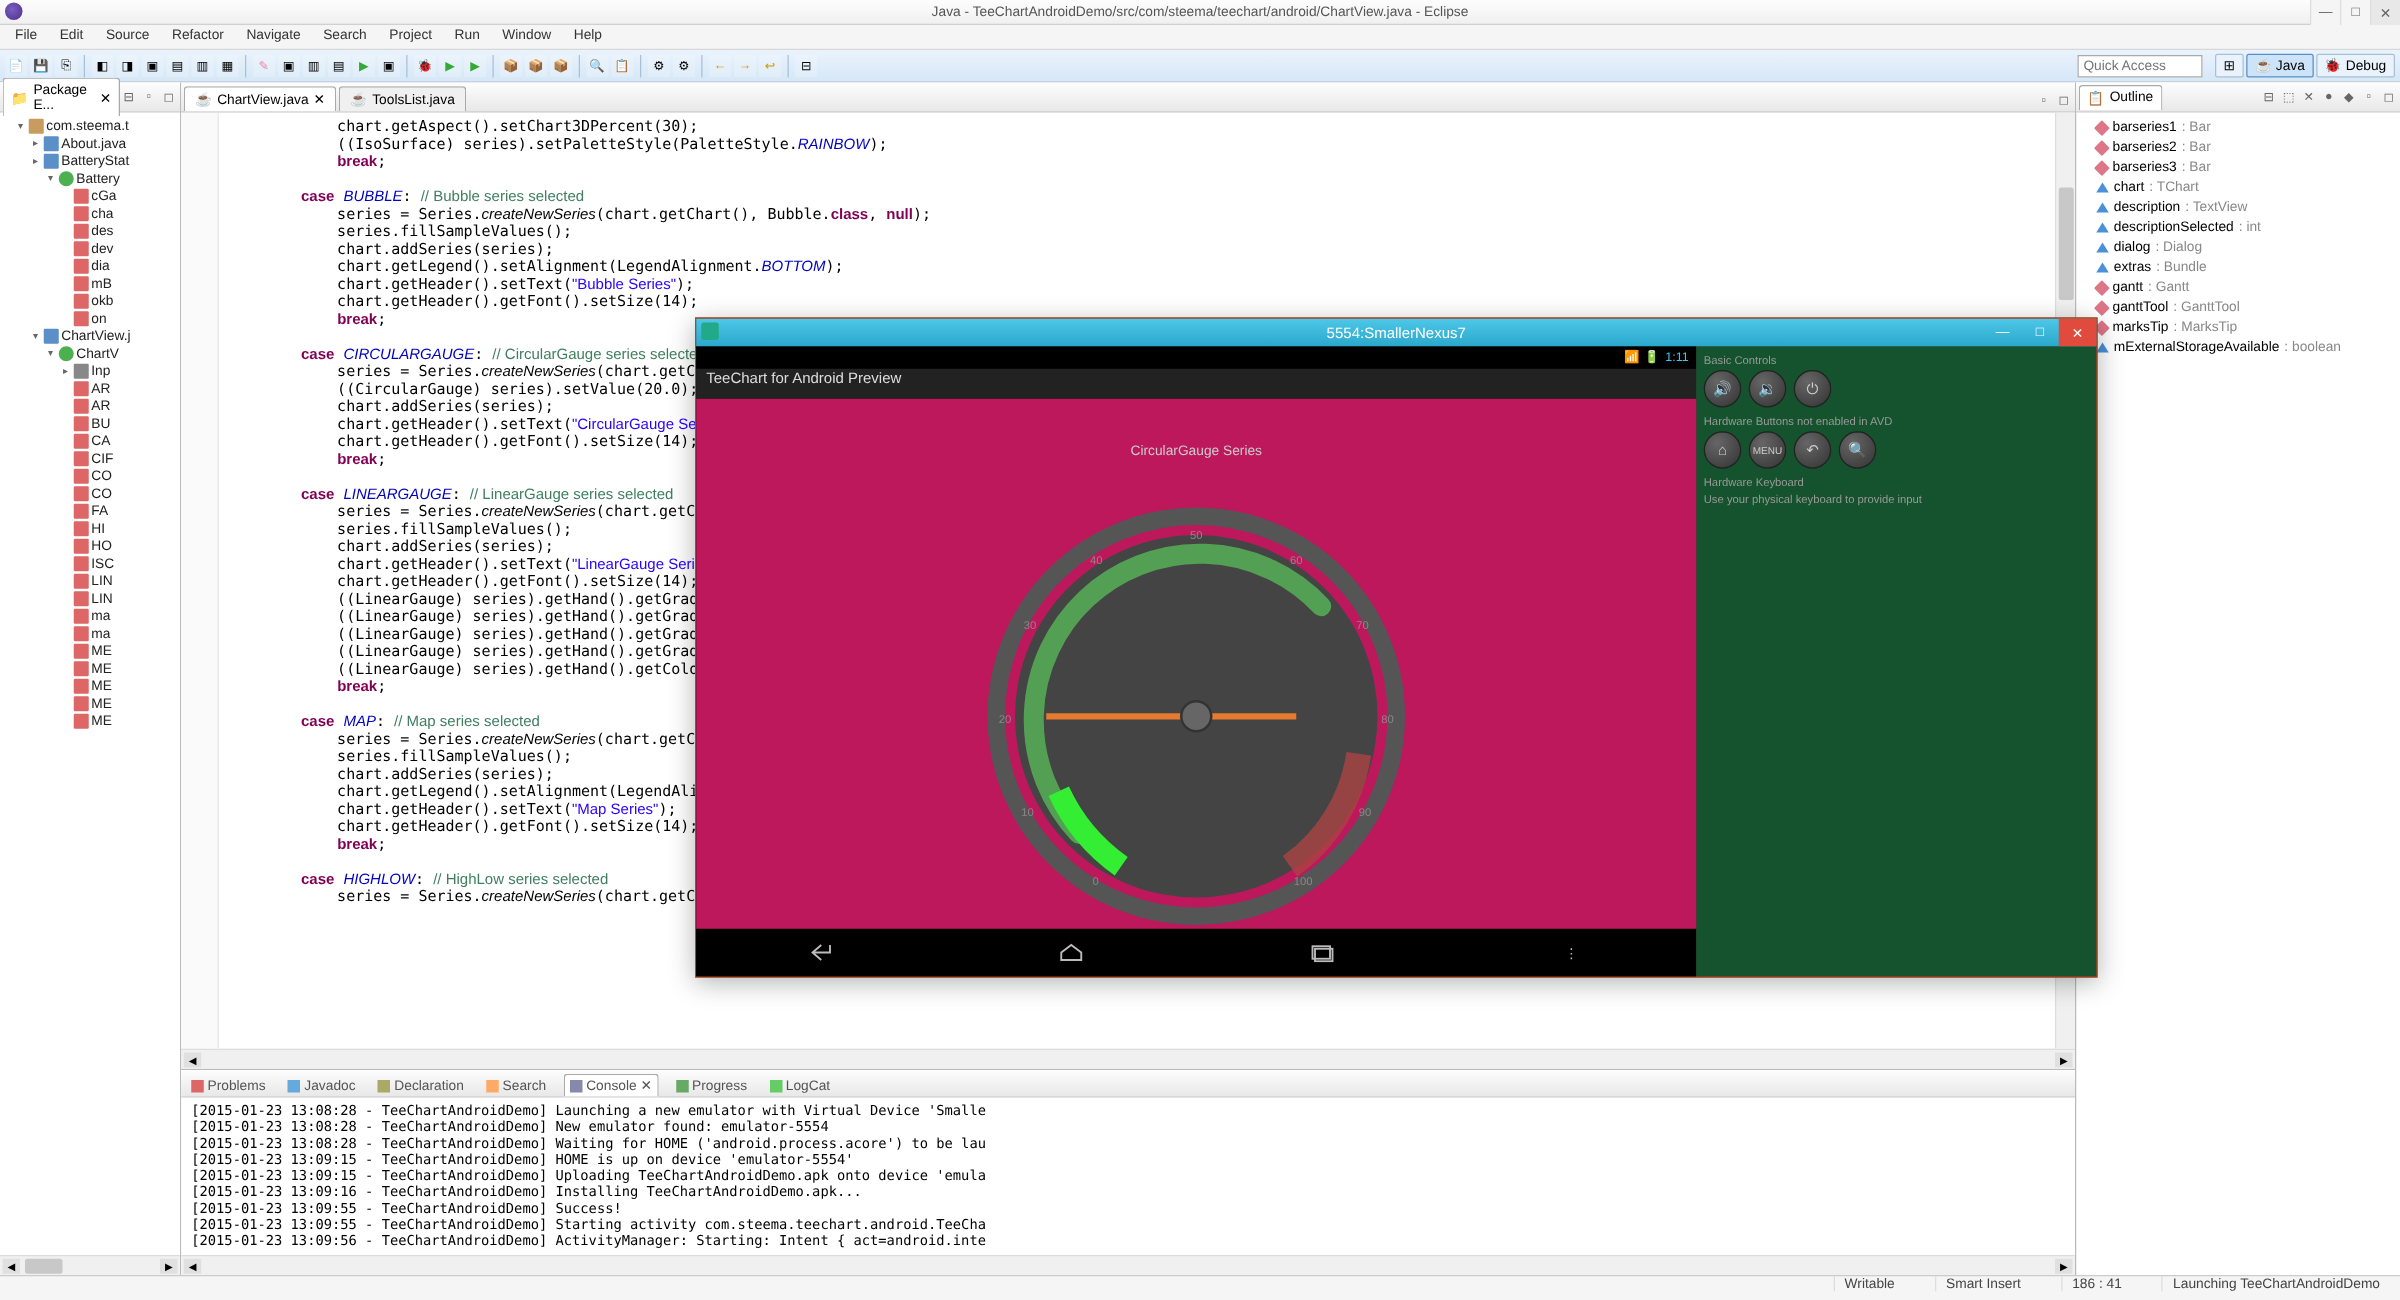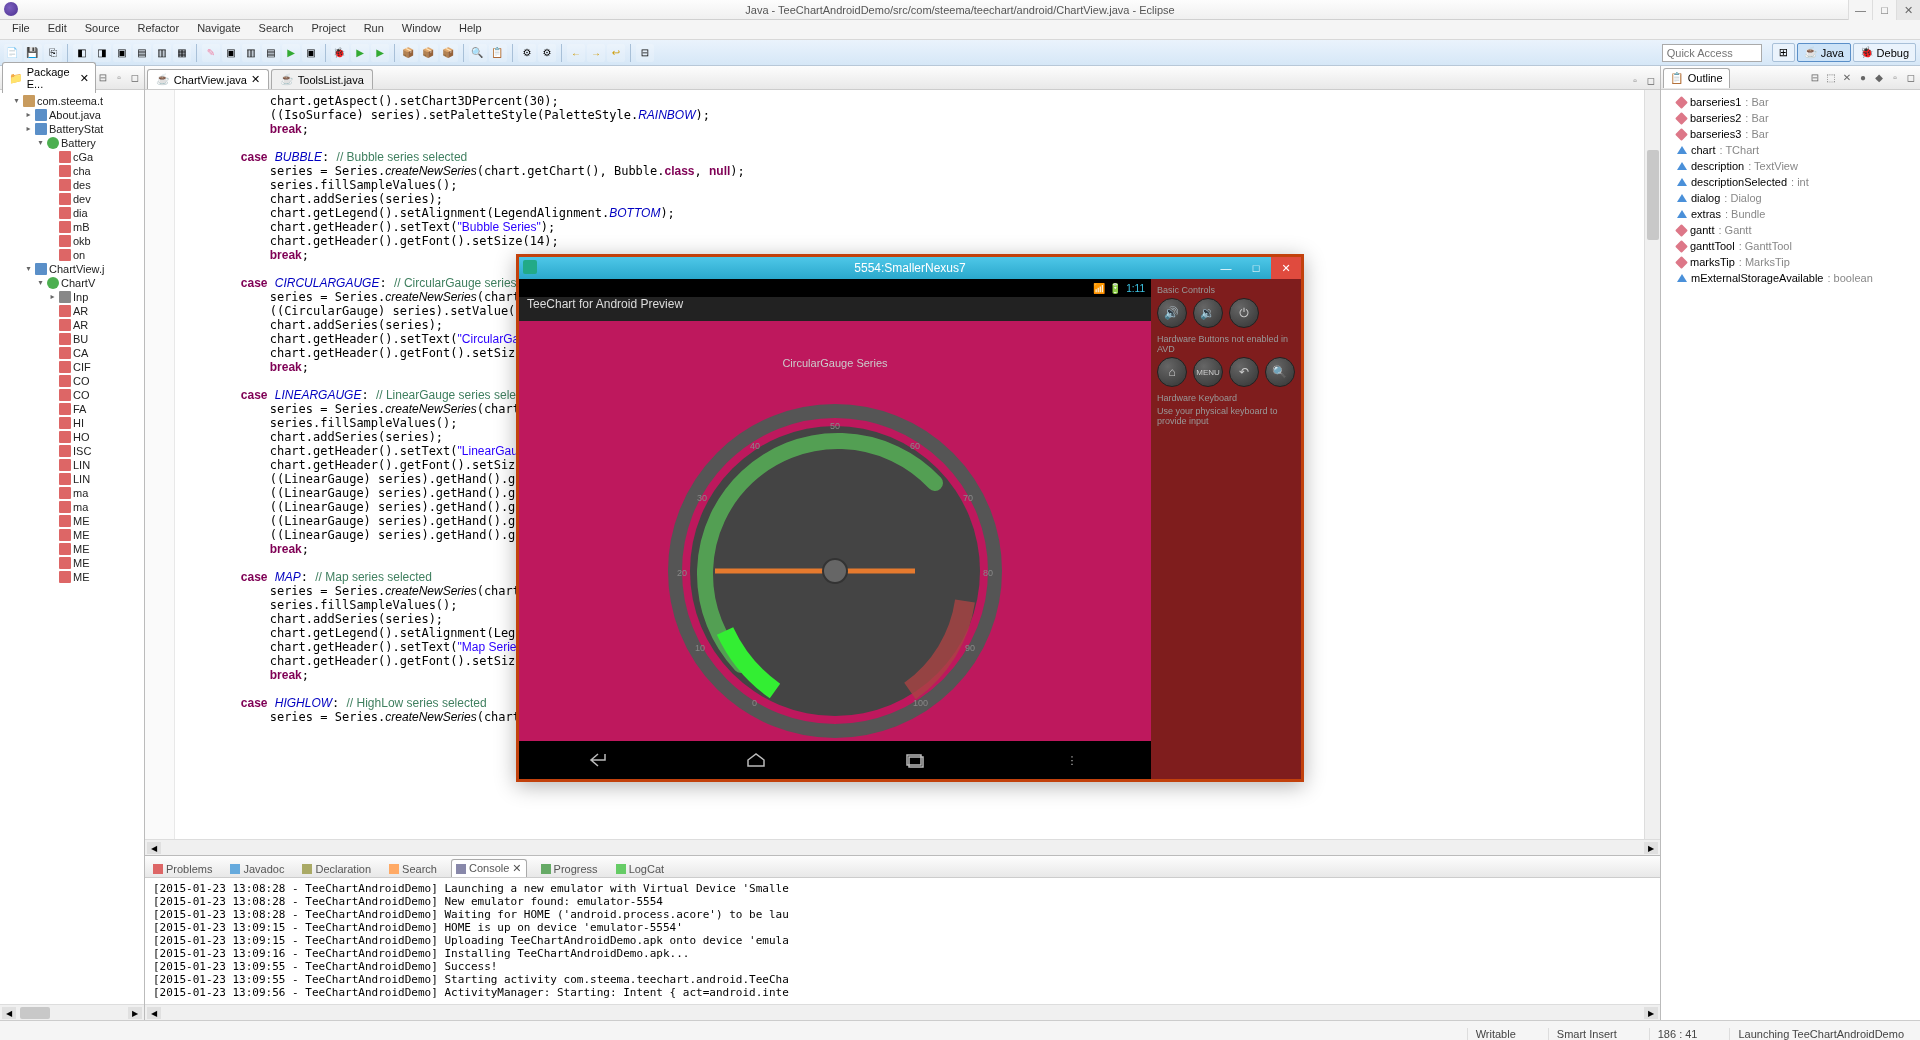--- a/index.html
+++ b/index.html
@@ -62,41 +62,41 @@
 .btabs .bt.active{background:#fff;border:1px solid #aaa;border-bottom:none;border-radius:3px 3px 0 0}
 .btabs .bt .bx{width:10px;height:10px;display:inline-block}
 .console{flex:1;padding:4px 8px;font-family:Consolas,monospace;font-size:11px;line-height:13px;white-space:pre;color:#000;overflow:hidden}
 .right{width:260px;border-left:1px solid #bbb;display:flex;flex-direction:column;background:#fff}
 .outline{flex:1;padding:4px;font-size:11px;line-height:16px;overflow:hidden}
 .outline .on{display:flex;align-items:center;gap:4px;white-space:nowrap;padding-left:12px}
 .outline .oi{width:9px;height:9px;display:inline-block}
 .outline .oi.fld{background:#dd7788;border-radius:1px;transform:rotate(45deg)}
 .outline .oi.tri{width:0;height:0;border-left:5px solid transparent;border-right:5px solid transparent;border-bottom:8px solid #4a90d9;background:none}
 .outline .ty{color:#888}
-.statusbar{height:20px;background:#f5f5f5;border-top:1px solid #ccc;display:flex;align-items:flex-end;justify-content:flex-end;padding:0 8px;gap:24px;font-size:11px;color:#444}
+.statusbar{height:20px;background:#f5f5f5;border-top:1px solid #ccc;display:flex;align-items:flex-start;justify-content:flex-end;padding:0 8px;gap:24px;font-size:11px;color:#444}
 .statusbar span{padding:0 8px;border-left:1px solid #ddd}
 
 
-.emu{position:absolute;left:516px;top:254px;width:788px;height:528px;background:#404040;border:3px solid #c2410c;box-shadow:0 4px 20px rgba(0,0,0,.3)}
+.emu{position:absolute;left:556px;top:254px;width:1122px;height:528px;background:#404040;border:1px solid #c2410c;box-shadow:0 4px 20px rgba(0,0,0,.3)}
 .emu-title{height:22px;background:linear-gradient(#4ec7e8,#2aa8cc);display:flex;align-items:center;justify-content:center;color:#fff;font-size:12px;position:relative}
 .emu-title .ebtns{position:absolute;right:0;top:0;display:flex}
 .emu-title .ebtns span{width:30px;height:22px;display:flex;align-items:center;justify-content:center;font-size:11px;color:#fff}
 .emu-title .ebtns .ex{background:#e04b3e}
 .emu-title .ei{position:absolute;left:4px;top:3px;width:14px;height:14px;background:#2a8;border-radius:2px}
 .emu-body{display:flex;height:calc(100% - 22px)}
 .device{width:800px;background:#000;display:flex;flex-direction:column}
 .statusb{height:18px;background:#000;display:flex;justify-content:flex-end;align-items:center;padding:0 6px;gap:4px;color:#3ec7e8;font-size:10px}
 .appbar{height:24px;background:#222;color:#ddd;display:flex;align-items:flex-start;padding:0 8px;font-size:12px}
 .chart-area{flex:1;background:#be185d;position:relative;display:flex;align-items:flex-end;justify-content:center}
 .chart-title{position:absolute;top:36px;color:#ccc;font-size:11px}
 .gauge{width:340px;height:340px;position:relative;margin-top:20px}
 .gauge svg{width:100%;height:100%}
 .navbar{height:38px;background:#000;display:flex;align-items:center;justify-content:space-around;color:#888}
 .navbar .nb{width:24px;height:18px;display:flex;align-items:center;justify-content:center}
-.controls{flex:1;background:#7f1d1d;padding:6px;color:#aaa;font-size:9px}
+.controls{flex:1;background:#14532d;padding:6px;color:#aaa;font-size:9px}
 .controls .sect{margin-bottom:6px}
 .controls .lbl{font-size:9px;color:#999;margin-bottom:3px}
 .controls .crow{display:flex;gap:6px;margin-bottom:4px}
 .controls .cbtn{width:30px;height:30px;background:radial-gradient(circle at 35% 30%,#666,#333);border-radius:50%;display:flex;align-items:center;justify-content:center;color:#ccc;font-size:12px;border:1px solid #222}
 .dpad{width:70px;height:45px;background:radial-gradient(ellipse at 50% 50%,#555,#333);border-radius:10px;position:relative}
 </style>
 </head>
 <body>
 
 <div class="titlebar">

